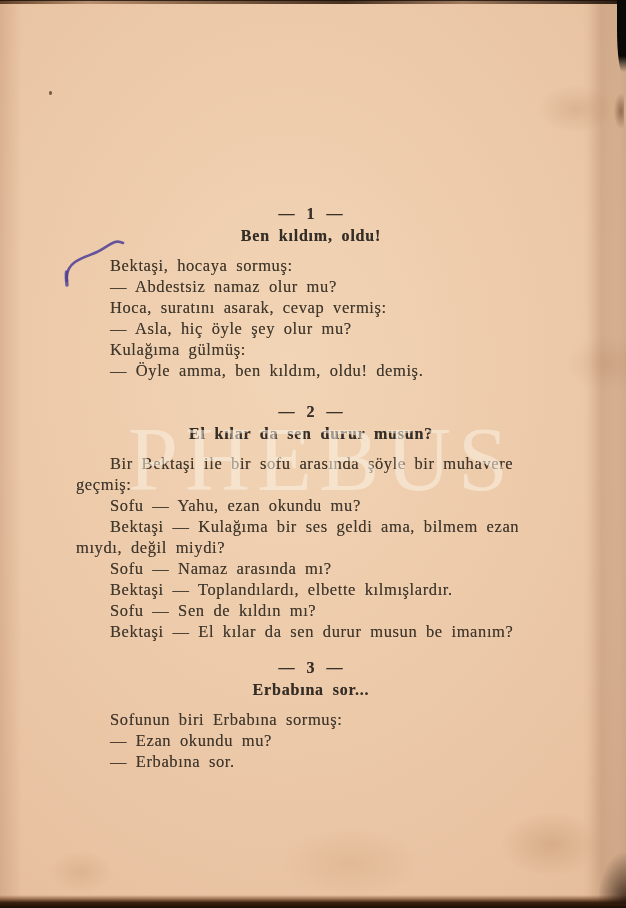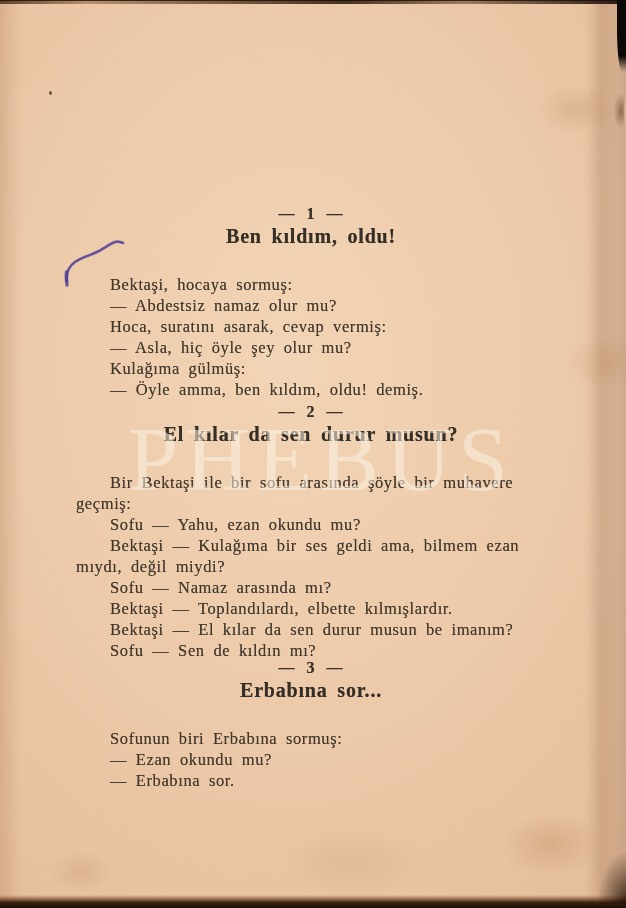--- a/index.html
+++ b/index.html
@@ -56,25 +56,25 @@
 
   
   .joke { position:absolute; left:76px; width:470px; }
   #joke-1 { top:202px; } #joke-2 { top:400px; } #joke-3 { top:656px; }
   .h-num {
     font-weight:bold; text-align:center; font-size:16px; height:23px; line-height:23px;
     color:#38302a; letter-spacing:1px; word-spacing:6px;
     text-shadow:0 0 .5px rgba(55,45,35,.65);
   }
   .h-title {
-    font-weight:bold; text-align:center; font-size:20px; height:22px; line-height:22px;
+    font-weight:bold; text-align:center; font-size:16px; height:22px; line-height:22px;
     color:#352e27; letter-spacing:.8px; word-spacing:4px;
     text-shadow:0 0 .5px rgba(50,42,33,.6);
   }
-  .para { margin-top:27px; }
+  .para { margin-top:8px; }
   .line {
     height:21px; line-height:21px; font-size:16.5px; color:#3f362c;
     letter-spacing:.6px; word-spacing:4px; padding-left:34px; white-space:nowrap;
     text-shadow:0 0 .5px rgba(62,52,40,.55);
   }
   .line.cont { padding-left:0; }
 
   
   #watermark {
     position:absolute; left:128px; top:414px; width:392px; height:92px;
@@ -111,22 +111,22 @@
     <div class="h-num">— 2 —</div>
     <div class="h-title">El kılar da sen durur musun?</div>
     <div class="para">
       <div class="line">Bir Bektaşi ile bir sofu arasında şöyle bir muhavere</div>
       <div class="line cont">geçmiş:</div>
       <div class="line">Sofu — Yahu, ezan okundu mu?</div>
       <div class="line">Bektaşi — Kulağıma bir ses geldi ama, bilmem ezan</div>
       <div class="line cont">mıydı, değil miydi?</div>
       <div class="line">Sofu — Namaz arasında mı?</div>
       <div class="line">Bektaşi — Toplandılardı, elbette kılmışlardır.</div>
+      <div class="line">Sofu — Sen de kıldın mı?</div>
       <div class="line">Bektaşi — El kılar da sen durur musun be imanım?</div>
-      <div class="line">Sofu — Sen de kıldın mı?</div>
     </div>
   </div>
 
   <div class="joke" id="joke-3">
     <div class="h-num">— 3 —</div>
     <div class="h-title">Erbabına sor...</div>
     <div class="para">
       <div class="line">Sofunun biri Erbabına sormuş:</div>
       <div class="line">— Ezan okundu mu?</div>
       <div class="line">— Erbabına sor.</div>

